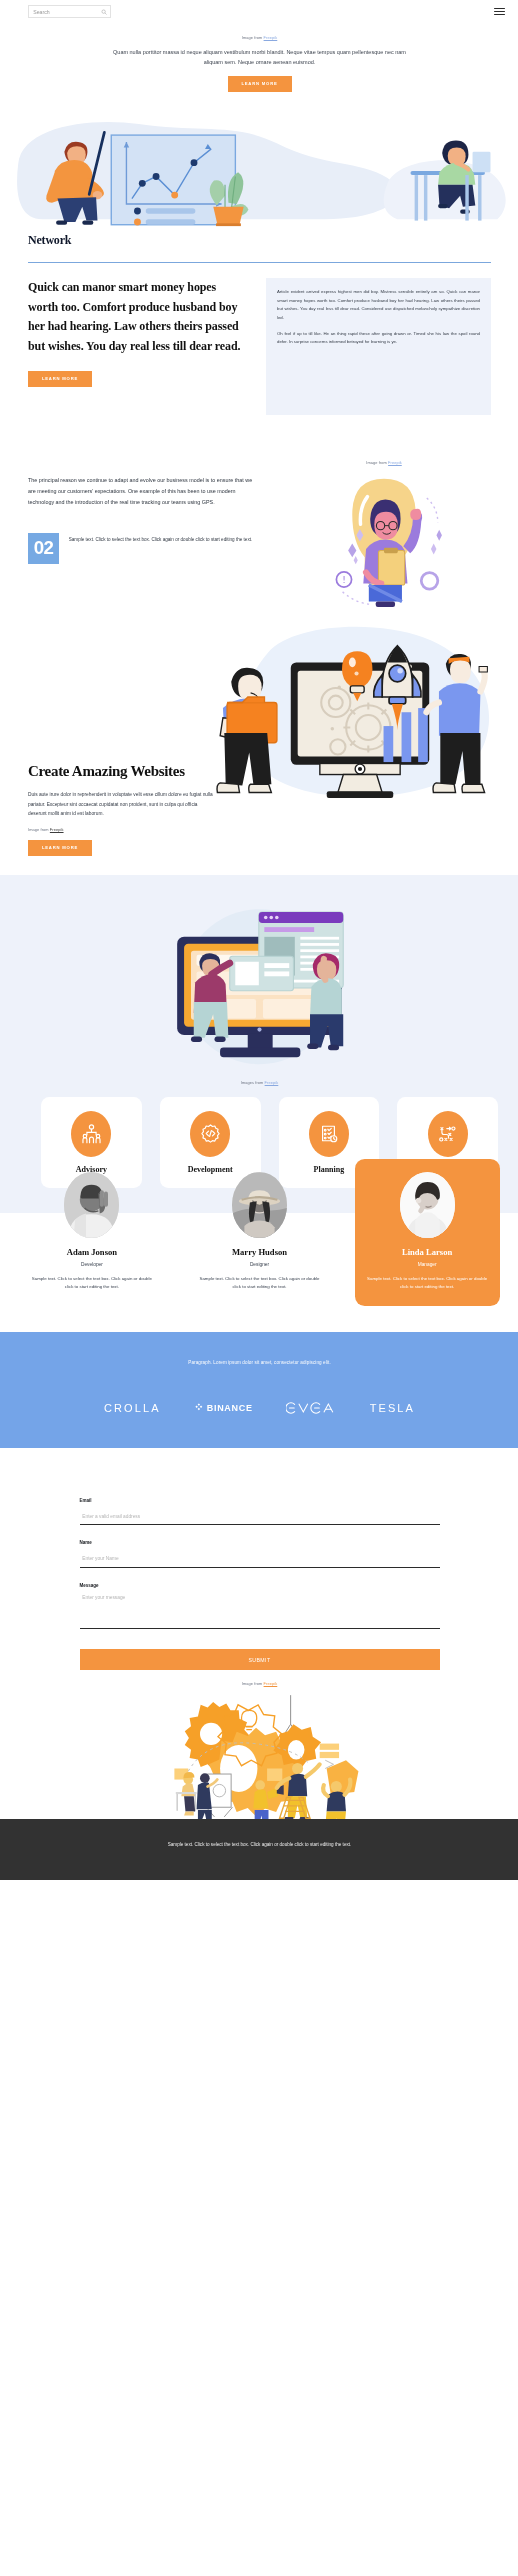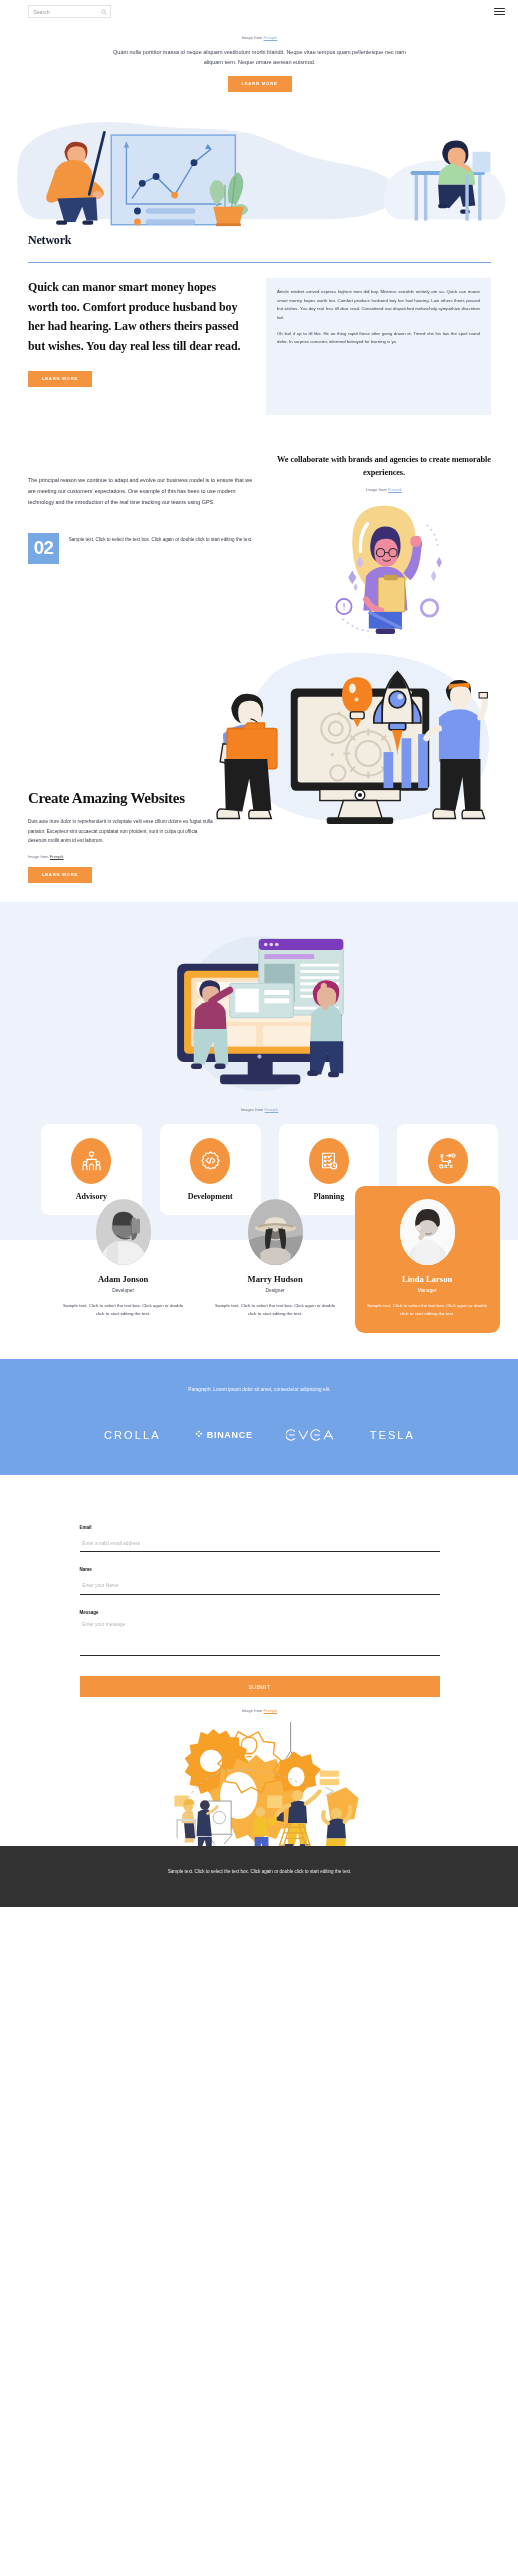--- a/index.html
+++ b/index.html
@@ -157,21 +157,21 @@
     background: #f4943f; display: flex; align-items: center; justify-content: center;
   }
   .card .ico-circle svg { width: 21px; height: 21px; }
   .card .c-label {
     font-family: "Liberation Serif", "DejaVu Serif", serif;
     font-weight: 700; font-size: 8px; color: #111;
   }
 
   
   .team {
-    display: flex; justify-content: flex-end; gap: 7px;
+    display: flex; justify-content: space-between; gap: 7px;
     padding: 0 19.4px; margin-top: -54px; position: relative; z-index: 4;
   }
   .member { width: 145px; text-align: center; padding: 12.5px 9.7px 15px; border-radius: 9.7px; }
   .member.featured { background: #f4943f; }
   .member .avatar {
     width: 55px; height: 66px; border-radius: 50%;
     margin: 0 auto 9.7px; overflow: hidden; position: relative;
     background: #d8d8d8;
   }
   .member.featured .avatar { background: #fafafa; }
@@ -330,21 +330,20 @@
 
   <div class="steps">
     <div class="steps-left">
       <div class="step-body">The principal reason we continue to adapt and evolve our business model is to ensure that we are meeting our customers' expectations. One example of this has been to use modern technology and the introduction of the real time tracking our teams using GPS.</div>
       <div class="step-row">
         <div class="step-num">02</div>
         <div class="step-txt">Sample text. Click to select the text box. Click again or double click to start editing the text.</div>
       </div>
     </div>
     <div class="steps-right">
-      <h3 class="serif">We collaborate with brands and agencies to create memorable experiences.</h3>
       <div class="credit">
         <span>Image from </span><a href="#">Freepik</a>
       </div>
       <svg viewBox="0 0 200 210" width="138" height="145" style="margin-top:4.2px">
         <path d="M100 14 q46 0 46 52 q0 40 -18 62 l0 30 q0 12 -28 12 q-28 0 -28 -12 l0 -30 q-18 -22 -18 -62 q0 -52 46 -52z" fill="#f6d48a"></path>
         <path d="M76 40 q-12 16 -10 40" stroke="#fff" stroke-width="5" fill="none" stroke-linecap="round"></path>
         <path d="M80 72 q2 -28 22 -28 q22 0 22 28 q0 26 -22 26 q-22 0 -22 -26z" fill="#3a2f72"></path>
         <path d="M86 80 q0 -18 17 -18 q17 0 17 20 q0 20 -17 20 q-17 0 -17 -22z" fill="#ef8ca0"></path>
         <circle cx="95" cy="82" r="6" fill="none" stroke="#2b2b2b" stroke-width="1.6"></circle>
         <circle cx="113" cy="82" r="6" fill="none" stroke="#2b2b2b" stroke-width="1.6"></circle>

